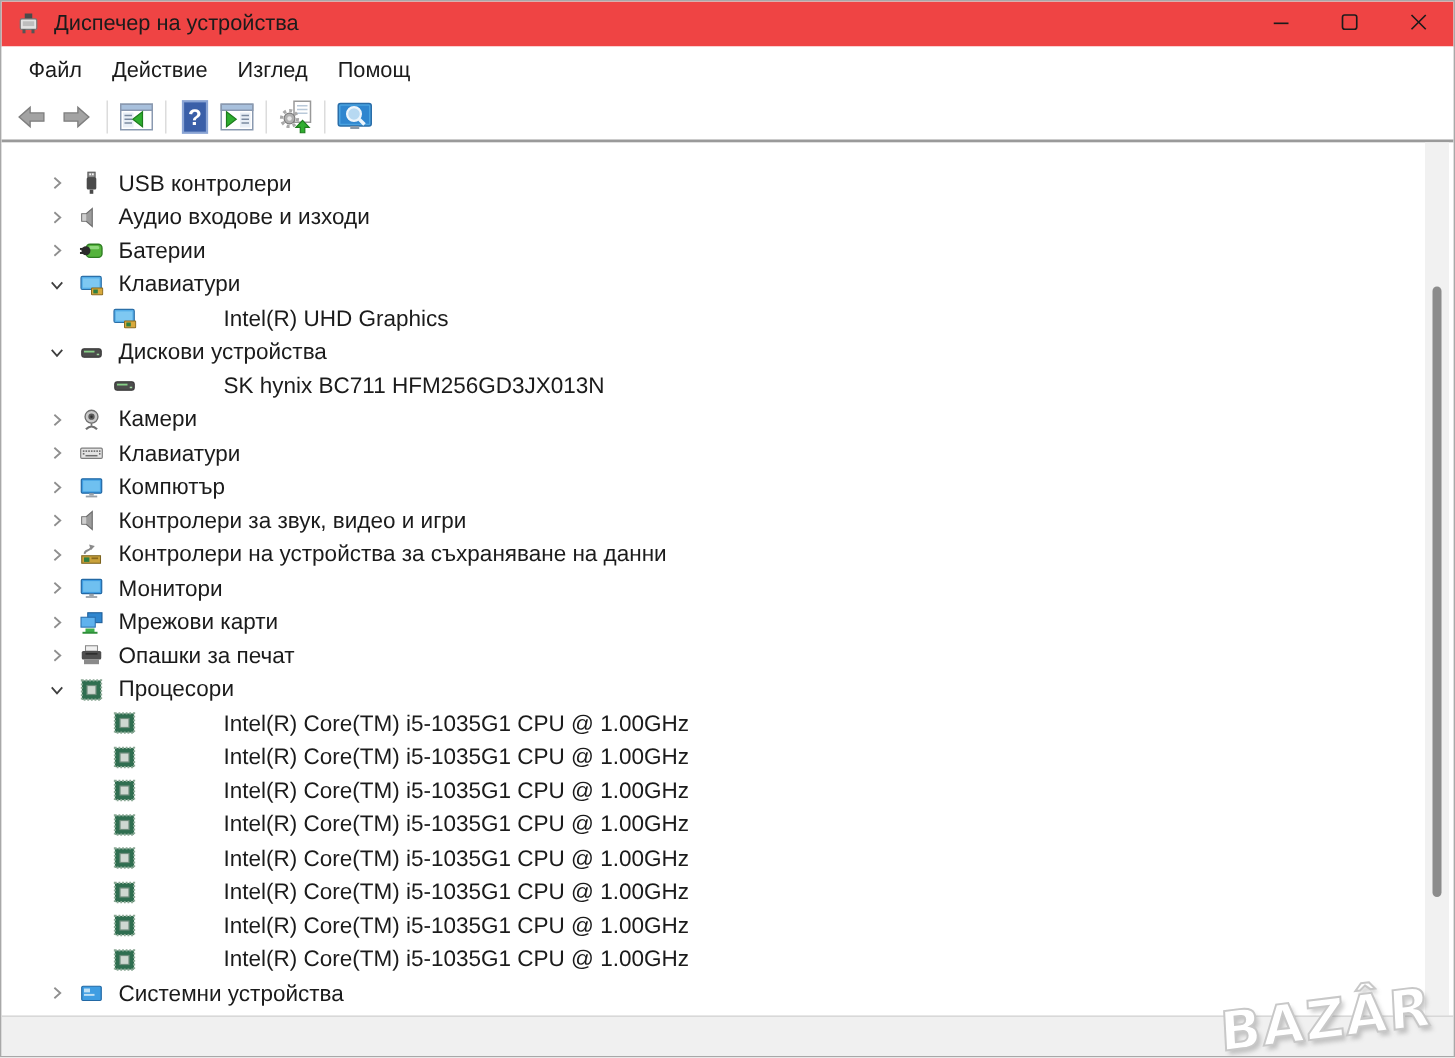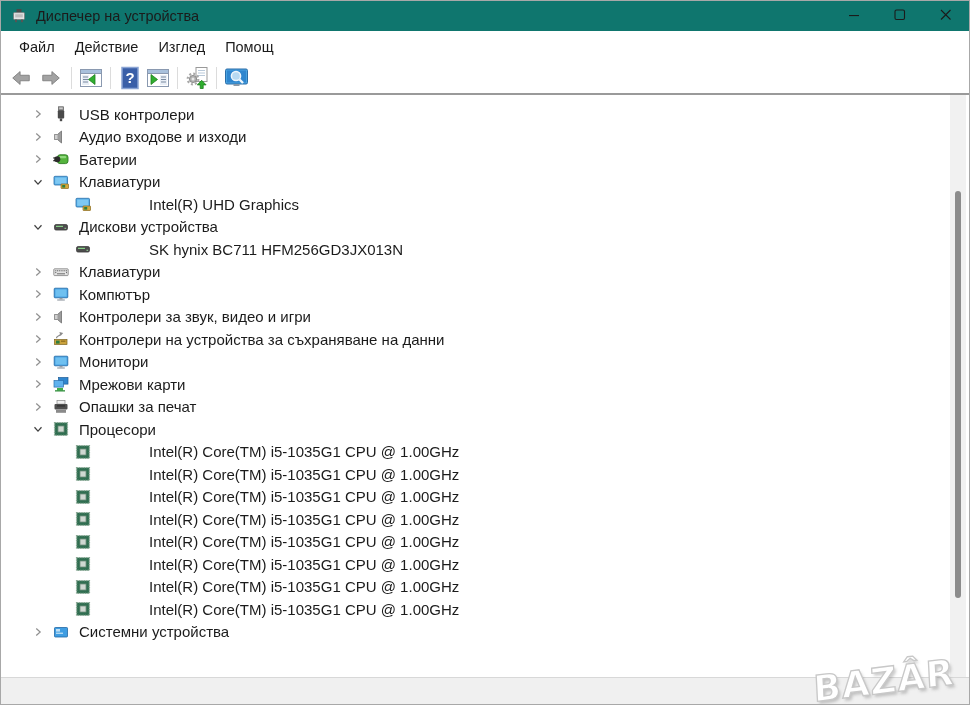--- a/index.html
+++ b/index.html
@@ -7,38 +7,38 @@
   body {
     width:970px; height:705px;
     font-family:"Liberation Sans","DejaVu Sans",sans-serif;
     color:#1b1b1b;
   }
   .window {
     position:relative; width:970px; height:705px;
     background:#fff; border:1px solid #a8a8a8; overflow:hidden;
   }
   
-  .titlebar { height:30px; background:#0f766e; display:flex; align-items:center; }
+  .titlebar { height:30px; background:#ef4444; display:flex; align-items:center; }
   .app-icon { width:16px; height:16px; margin:0 9px 0 10px; flex:none; display:inline-flex; }
   .title { font-size:14.5px; }
   .controls { margin-left:auto; display:flex; height:100%; }
   .wbtn { width:46px; height:100%; display:flex; align-items:center; justify-content:center;
           background:transparent; border:none; cursor:default; }
   
   .menubar { height:32px; background:#fff; display:flex; align-items:center; padding-left:8px; font-size:14.5px; }
   .menu-item { padding:5px 10px; }
   
   .toolbar { height:30px; background:#fff; display:flex; align-items:center; padding-left:5px; }
   .tb-btn { border:none; background:transparent; padding:0; margin:0 2px; display:flex; align-items:center; }
   .tb-icon { display:inline-flex; }
   .tb-sep { width:1px; height:22px; background:#dcdcdc; margin:0 5px; flex:none; }
   .divider { height:2px; background:#9a9a9a; box-shadow:0 1px 0 #e9e9e9; }
   
   .content { position:absolute; top:94px; left:0; right:0; bottom:27px; overflow:hidden; background:#fff; }
-  .tree { padding-top:8px; }
+  .tree { padding-top:16px; }
   .row { display:flex; align-items:center; height:22.5px; font-size:15px; white-space:nowrap; }
   .row.l0 { padding-left:30px; }
   .row.l1 { padding-left:74px;gap:48px; }
   .chev { width:14px; height:14px; display:inline-flex; align-items:center; justify-content:center; flex:none; }
   .l0 .icon { margin-left:8px; }
   .icon { width:16px; height:16px; flex:none; display:inline-flex; }
   .label { margin-left:10px; }
   
   .scroll-track { position:absolute; top:94px; left:949px; width:16px; height:584px; background:#f1f1f1; }
   .scroll-thumb { position:absolute; left:5px; top:96px; width:6px; height:407px; background:#8c8c8c; border-radius:3px; }
@@ -286,20 +286,37 @@
           <span class="label">SK hynix BC711 HFM256GD3JX013N</span>
         </div>
         <div class="row l0">
           <span class="chev">
             <svg viewBox="0 0 16 16" width="14" height="14">
               <path d="M6 4 L10.5 8 L6 12" fill="none" stroke="#8f8f8f" stroke-width="1.4"></path>
             </svg>
           </span>
           <span class="icon">
             <svg viewBox="0 0 16 16" width="16" height="16">
+              <circle cx="8" cy="5.8" r="4.3" fill="#c9c9c9" stroke="#6f6f6f" stroke-width="0.9"></circle>
+              <circle cx="8" cy="5.8" r="2.1" fill="#5a5a5a"></circle>
+              <circle cx="8" cy="5.8" r="0.8" fill="#2f2f2f"></circle>
+              <path d="M8 10.2 v1.6" stroke="#6f6f6f" stroke-width="1.1"></path>
+              <path d="M4.3 14.2 q3.7 -3.8 7.4 0" fill="none" stroke="#6f6f6f" stroke-width="1.4"></path>
+            </svg>
+          </span>
+          <span class="label">Камери</span>
+        </div>
+        <div class="row l0">
+          <span class="chev">
+            <svg viewBox="0 0 16 16" width="14" height="14">
+              <path d="M6 4 L10.5 8 L6 12" fill="none" stroke="#8f8f8f" stroke-width="1.4"></path>
+            </svg>
+          </span>
+          <span class="icon">
+            <svg viewBox="0 0 16 16" width="16" height="16">
               <rect x="0.8" y="4.8" width="14.4" height="6.8" rx="0.8" fill="#e3e3e3" stroke="#7d7d7d" stroke-width="0.8"></rect>
               <g fill="#6e6e6e">
                 <rect x="2.2" y="6.2" width="1.1" height="1.1"></rect>
                 <rect x="4" y="6.2" width="1.1" height="1.1"></rect>
                 <rect x="5.8" y="6.2" width="1.1" height="1.1"></rect>
                 <rect x="7.6" y="6.2" width="1.1" height="1.1"></rect>
                 <rect x="9.4" y="6.2" width="1.1" height="1.1"></rect>
                 <rect x="11.2" y="6.2" width="1.1" height="1.1"></rect>
                 <rect x="13" y="6.2" width="1" height="1.1"></rect>
                 <rect x="2.2" y="8" width="1.1" height="1.1"></rect>

